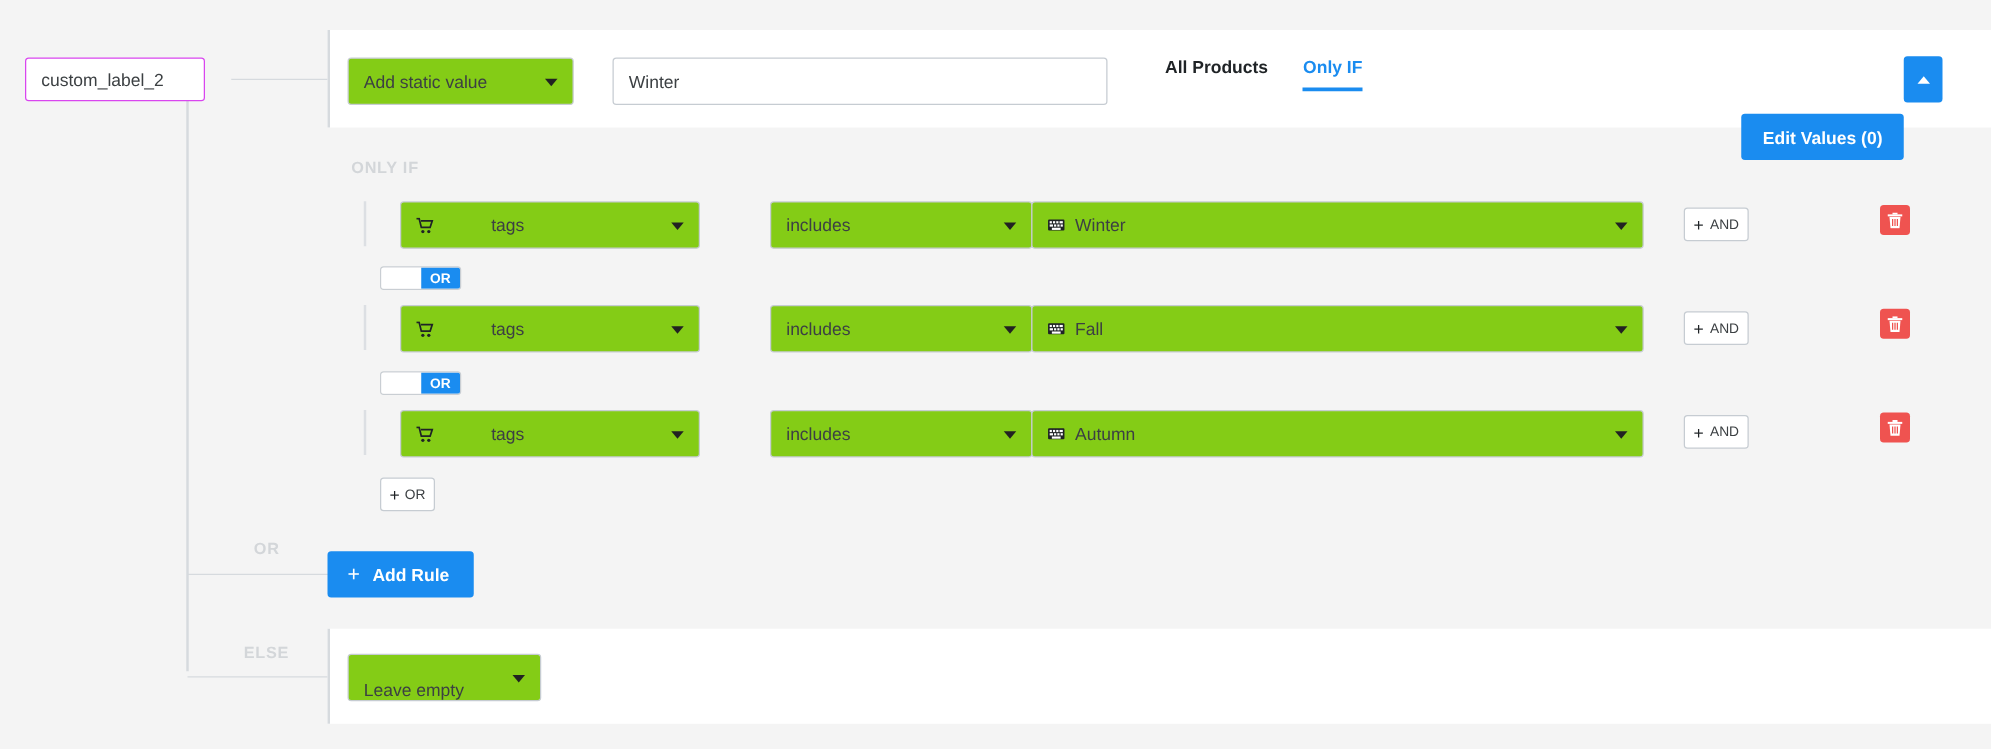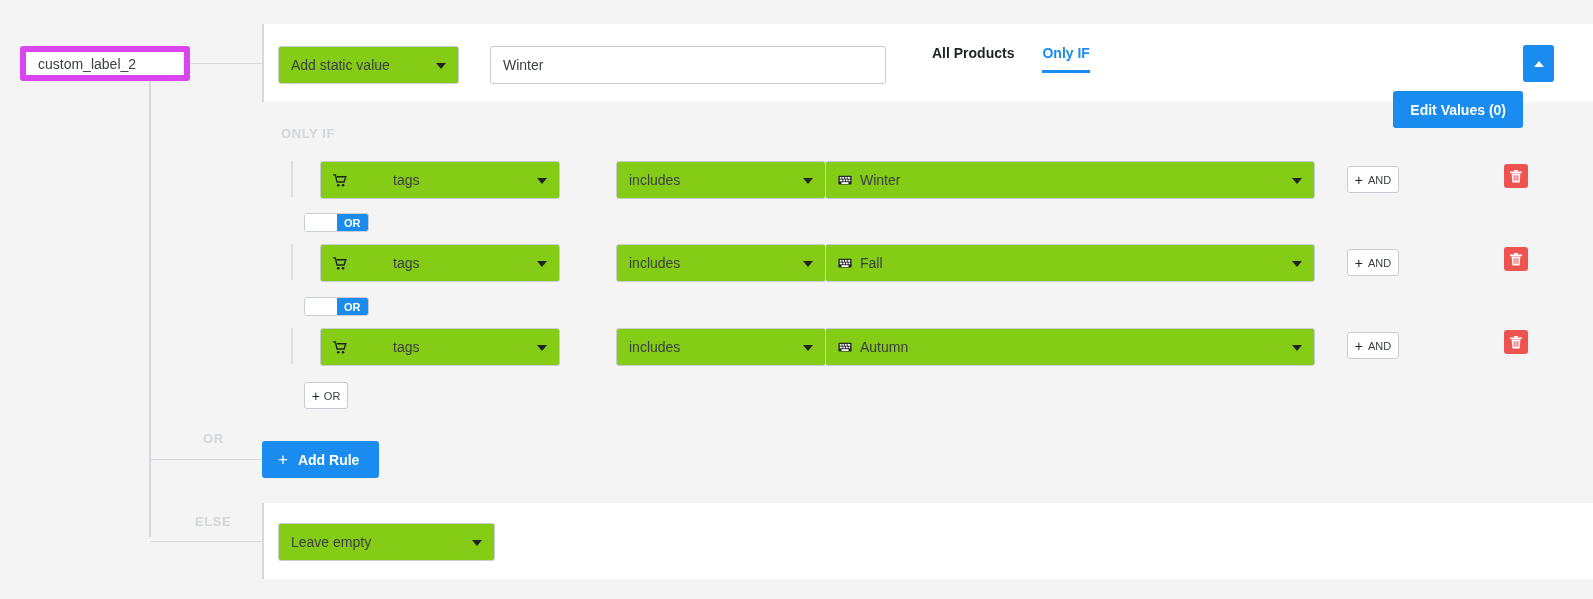--- a/index.html
+++ b/index.html
@@ -24,23 +24,23 @@
   }
   .conn-v-main { left: 149px; top: 78px; width: 2px; height: 459px; }
   .conn-h-label { left: 185px; top: 63px; width: 78px; height: 1px; }
   .conn-h-addrule { left: 150px; top: 459px; width: 115px; height: 1px; }
   .conn-h-else { left: 150px; top: 541px; width: 113px; height: 1px; }
 
   
   .label-chip {
     position: absolute;
     left: 20px; top: 46px;
-    width: 170px; height: 35px;
+    width: 144px; height: 35px;
     background: #ffffff;
-    border: 6px solid #d946ef;
+    border: 1px solid #d946ef;
     border-radius: 3px;
     display: flex;
     align-items: center;
     padding: 0 12px;
     font-size: 14px;
     color: #3c4043;
   }
 
   
   .top-panel {
@@ -239,21 +239,21 @@
   .btn-addrule .plus { font-size: 17px; line-height: 1; font-weight: normal; }
 
   
   .else-panel {
     position: absolute;
     left: 262px; top: 503px;
     width: 1331px; height: 76px;
     background: #ffffff;
     border-left: 2px solid #d6dade;
   }
-  .sel-else { position: absolute; left: 278px; top: 523px; width: 217px; }
+  .sel-else { position: absolute; left: 278px; top: 523px; width: 155px; align-items: flex-end; }
 
   svg { display: block; }
 </style>
 </head>
 <body>
 
 <div id="app">
 
   <div class="conn conn-v-main"></div>
   <div class="conn conn-h-label"></div>

